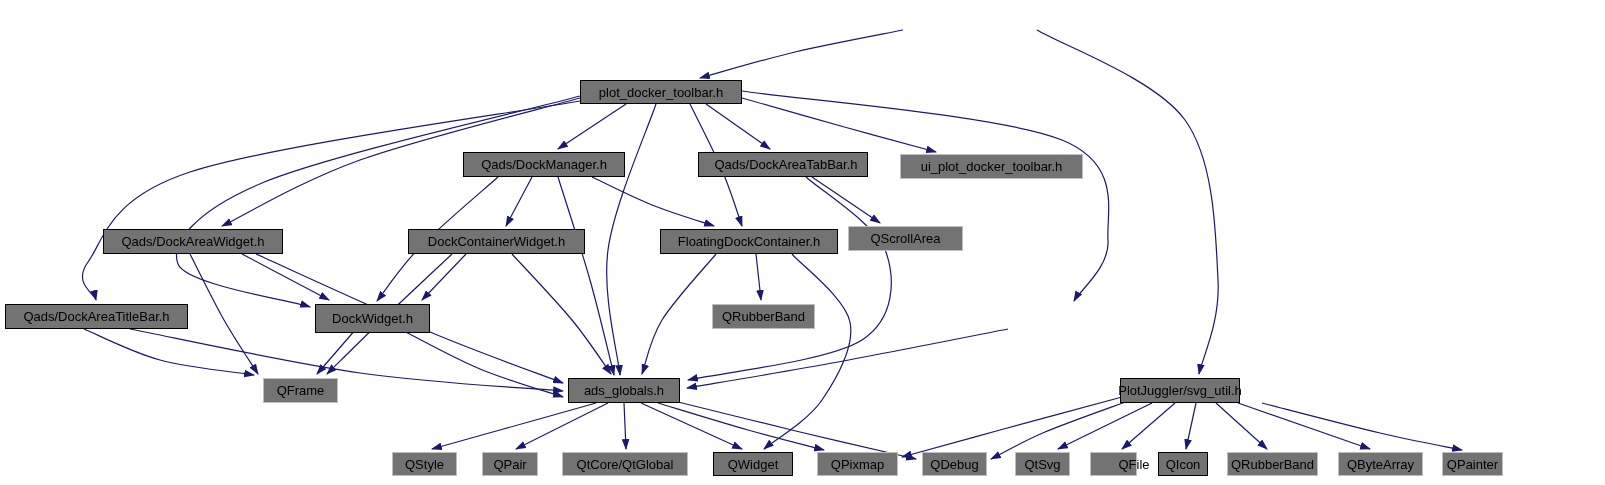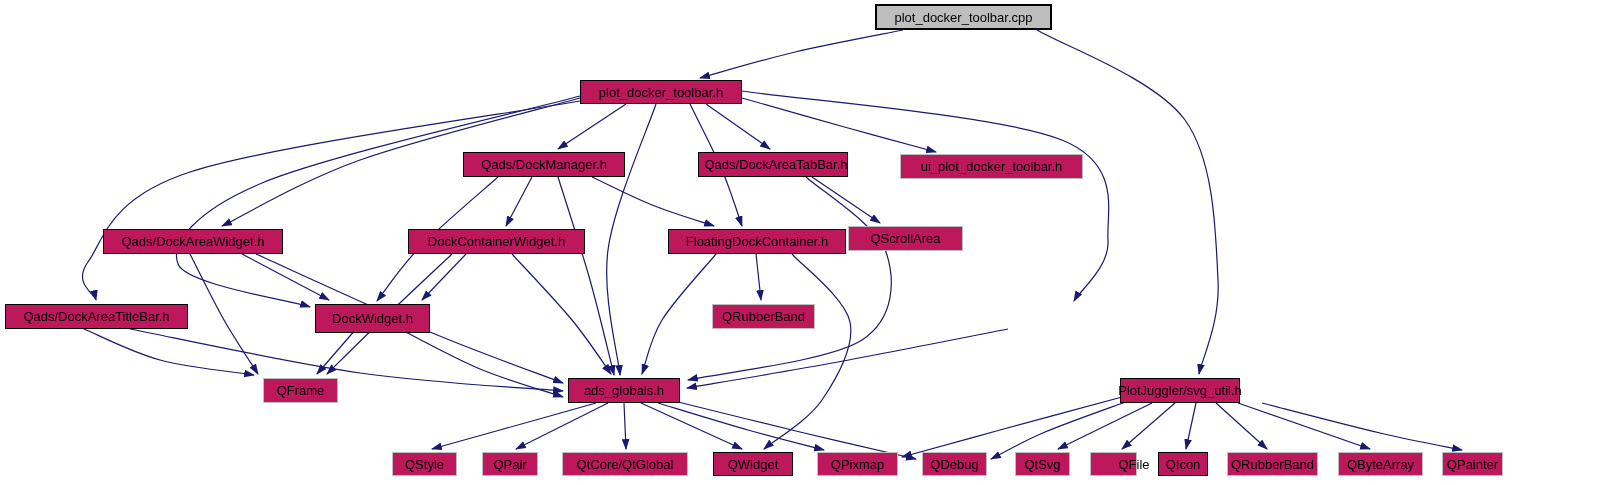--- a/index.html
+++ b/index.html
@@ -8,21 +8,21 @@
     width:1605px;height:485px;
     font-family:"Liberation Sans","DejaVu Sans",sans-serif;
     background:#ffffff;
     overflow:hidden;
   }
   #edges{position:absolute;left:0;top:0;width:1605px;height:485px;}
   .node{
     position:absolute;
     box-sizing:border-box;
     display:flex;align-items:center;justify-content:center;
-    background:#be185d;
+    background:#737373;
     border:1px solid #000000;
     color:#000000;
     font-size:13px;
     line-height:1;
     white-space:nowrap;
     z-index:2;
   }
   .node.root{background:#bebebe;border:2px solid #000000;}
   .node.internal{border-color:#000000;}
   .node.external{border-color:#bfbfbf;}
@@ -77,28 +77,27 @@
       <path d="M1122,397 C1101.6666666666667,402.5 1036.6666666666667,420 1000,430 C963.3333333333334,440 918.3333333333334,452.5 902,457" fill="none" stroke="#191970" stroke-width="1.2" marker-end="url(#arrow)"></path>
       <path d="M1128,401 C1114.1666666666667,406.1666666666667 1067.8333333333333,422.3333333333333 1045,432 C1022.1666666666666,441.6666666666667 1000,454.5 991,459" fill="none" stroke="#191970" stroke-width="1.2" marker-end="url(#arrow)"></path>
       <path d="M1152,403 L1058,449" fill="none" stroke="#191970" stroke-width="1.2" marker-end="url(#arrow)"></path>
       <path d="M1175,403 L1122,449" fill="none" stroke="#191970" stroke-width="1.2" marker-end="url(#arrow)"></path>
       <path d="M1196,403 L1186,449" fill="none" stroke="#191970" stroke-width="1.2" marker-end="url(#arrow)"></path>
       <path d="M1216,403 L1267,449" fill="none" stroke="#191970" stroke-width="1.2" marker-end="url(#arrow)"></path>
       <path d="M1238,403 L1370,449" fill="none" stroke="#191970" stroke-width="1.2" marker-end="url(#arrow)"></path>
       <path d="M1262,403 C1281.6666666666667,408 1346.6666666666667,425.1666666666667 1380,433 C1413.3333333333333,440.8333333333333 1448.3333333333333,447.1666666666667 1462,450" fill="none" stroke="#191970" stroke-width="1.2" marker-end="url(#arrow)"></path>
     </svg>
 
-  <div class="node root" style="left: 875px; top: 4px; width: 177px; height: 26px;">plot_docker_toolbar.cpp</div>
   <div class="node internal" style="left: 580px; top: 80px; width: 162px; height: 24px;">plot_docker_toolbar.h</div>
   <div class="node internal" style="left: 463px; top: 152px; width: 162px; height: 25px;">Qads/DockManager.h</div>
-  <div class="node internal" style="left: 698px; top: 152px; width: 150px; height: 25px; padding-left: 6px;">Qads/DockAreaTabBar.h</div>
+  <div class="node internal" style="left: 698px; top: 152px; width: 170px; height: 25px; padding-left: 6px;">Qads/DockAreaTabBar.h</div>
   <div class="node external" style="left: 900px; top: 154px; width: 183px; height: 25px;">ui_plot_docker_toolbar.h</div>
   <div class="node internal" style="left: 103px; top: 229px; width: 180px; height: 25px;">Qads/DockAreaWidget.h</div>
   <div class="node internal" style="left: 408px; top: 229px; width: 177px; height: 25px;">DockContainerWidget.h</div>
-  <div class="node internal" style="left: 660px; top: 229px; width: 178px; height: 25px; margin-left: 8px;">FloatingDockContainer.h</div>
+  <div class="node internal" style="left: 660px; top: 229px; width: 178px; height: 25px;">FloatingDockContainer.h</div>
   <div class="node external" style="left: 848px; top: 226px; width: 115px; height: 25px;">QScrollArea</div>
   <div class="node internal" style="left: 5px; top: 304px; width: 183px; height: 25px;">Qads/DockAreaTitleBar.h</div>
   <div class="node internal" style="left: 315px; top: 304px; width: 115px; height: 29px;">DockWidget.h</div>
   <div class="node external" style="left: 712px; top: 304px; width: 103px; height: 25px;">QRubberBand</div>
   <div class="node external" style="left: 263px; top: 378px; width: 75px; height: 25px;">QFrame</div>
   <div class="node internal" style="left: 568px; top: 378px; width: 112px; height: 25px;">ads_globals.h</div>
   <div class="node internal" style="left: 1120px; top: 378px; width: 120px; height: 25px;">PlotJuggler/svg_util.h</div>
   <div class="node external" style="left: 392px; top: 452px; width: 65px; height: 24px;">QStyle</div>
   <div class="node external" style="left: 482px; top: 452px; width: 56px; height: 24px;">QPair</div>
   <div class="node external" style="left: 562px; top: 452px; width: 126px; height: 24px;">QtCore/QtGlobal</div>

